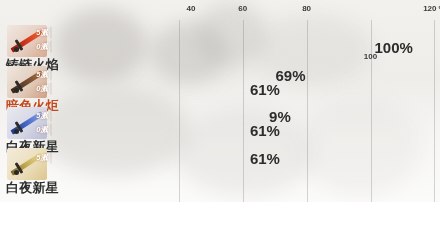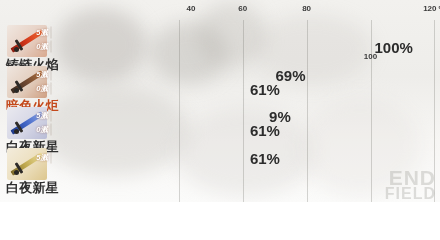--- a/index.html
+++ b/index.html
@@ -162,24 +162,20 @@
 <div id="chart-root">
 
   <div class="bg-blob blob-a"></div>
   <div class="bg-blob blob-b"></div>
   <div class="bg-blob blob-c"></div>
   <div class="bg-blob blob-g"></div>
   <div class="bg-blob blob-d"></div>
   <div class="bg-blob blob-e"></div>
   <div class="bg-blob blob-f"></div>
 
-  <div class="watermark">
-    <div class="wm-l1">END</div>
-    <div class="wm-l2">FIELD</div>
-  </div>
 
   <div class="axis-layer" id="axis-layer">
       <div class="gridline" style="left: 178.8px;"></div>
       <div class="tick-label" style="left: 191px;">40</div>
       <div class="gridline" style="left: 242.7px;"></div>
       <div class="tick-label" style="left: 242.7px;">60</div>
       <div class="gridline" style="left: 306.6px;"></div>
       <div class="tick-label" style="left: 306.6px;">80</div>
       <div class="gridline" style="left: 370.5px;"></div>
       <div class="tick-label" style="left: 370.5px; margin-top: 48px;">100</div>

